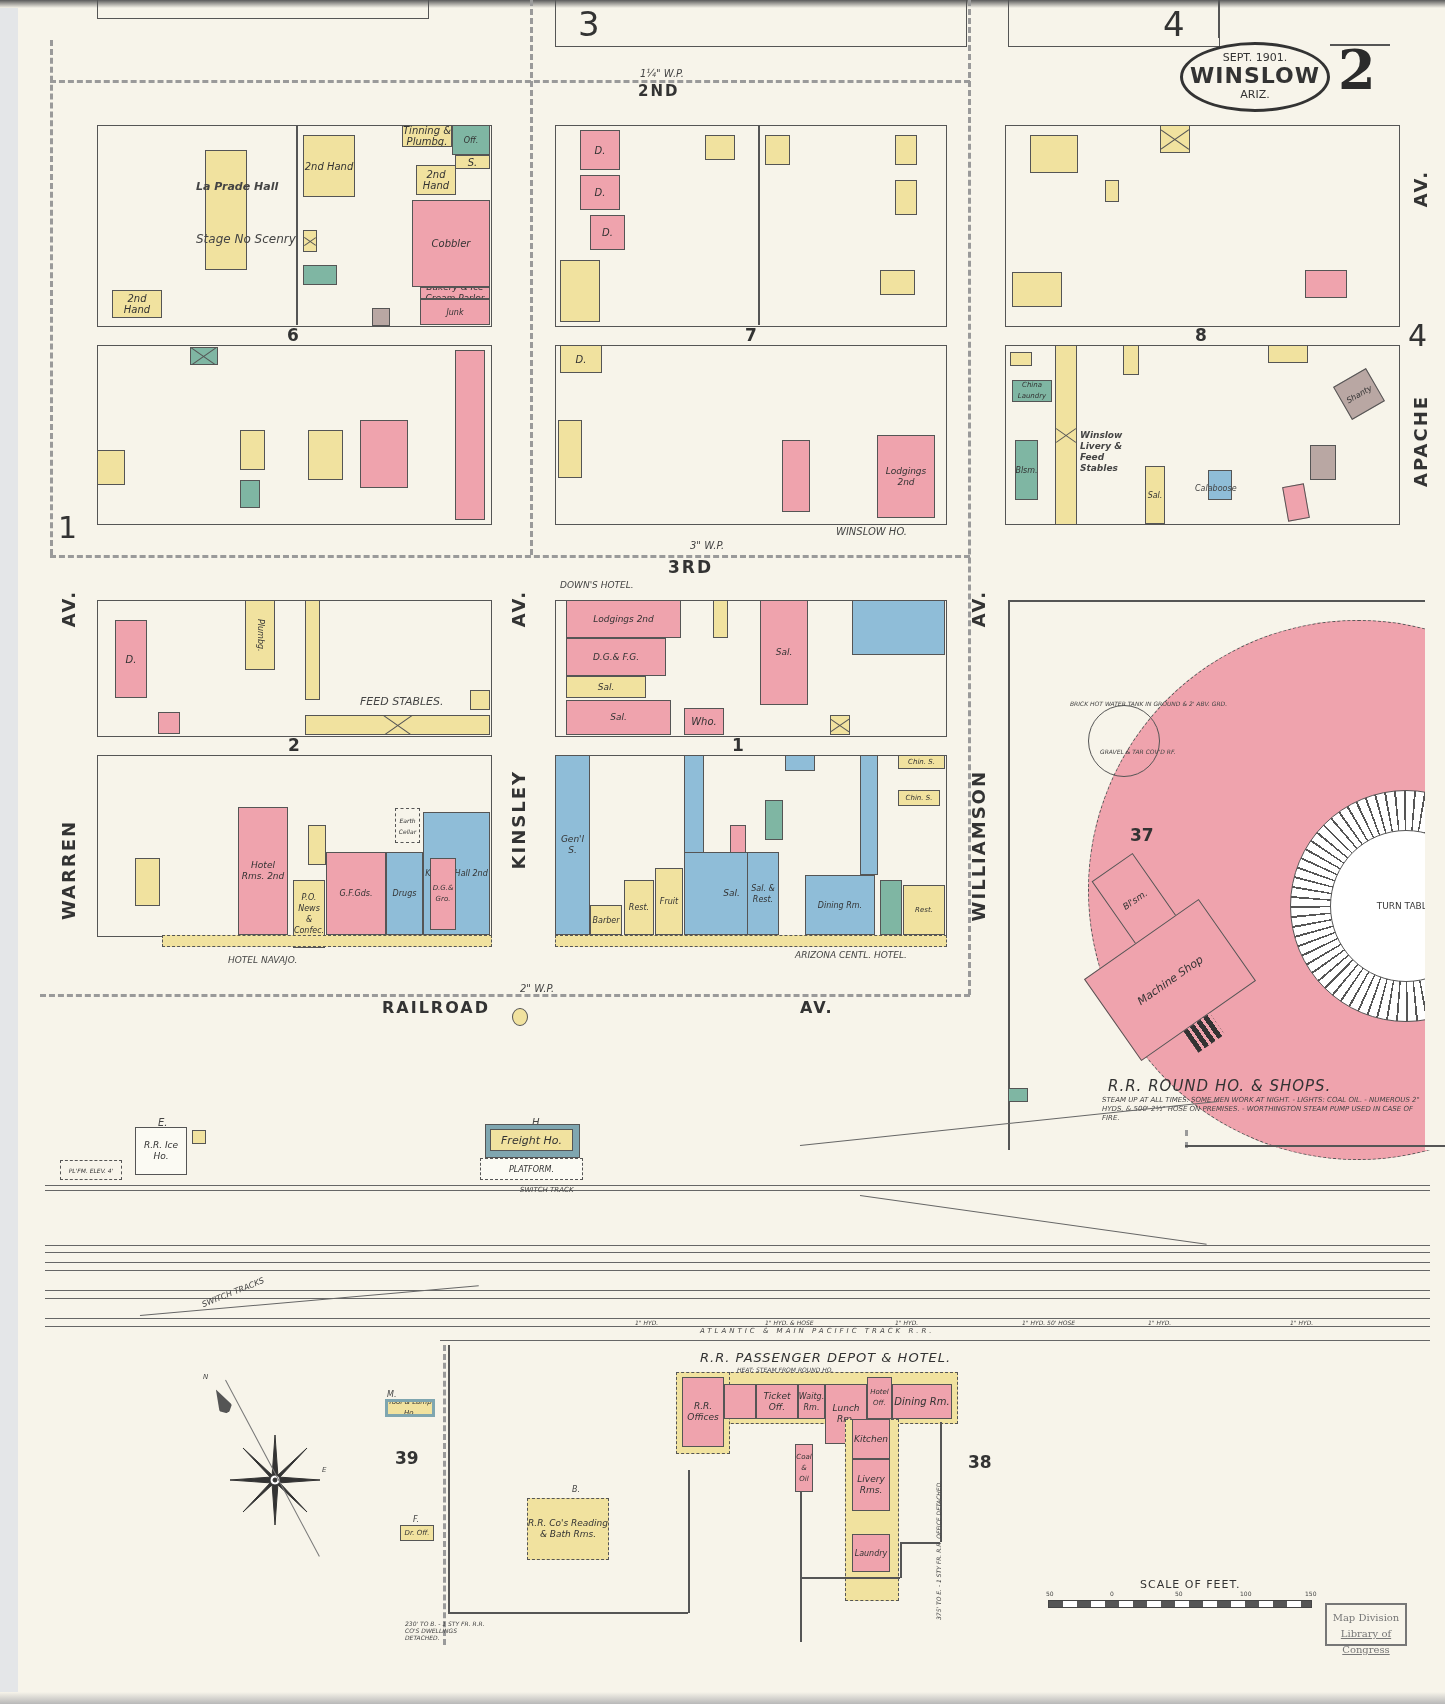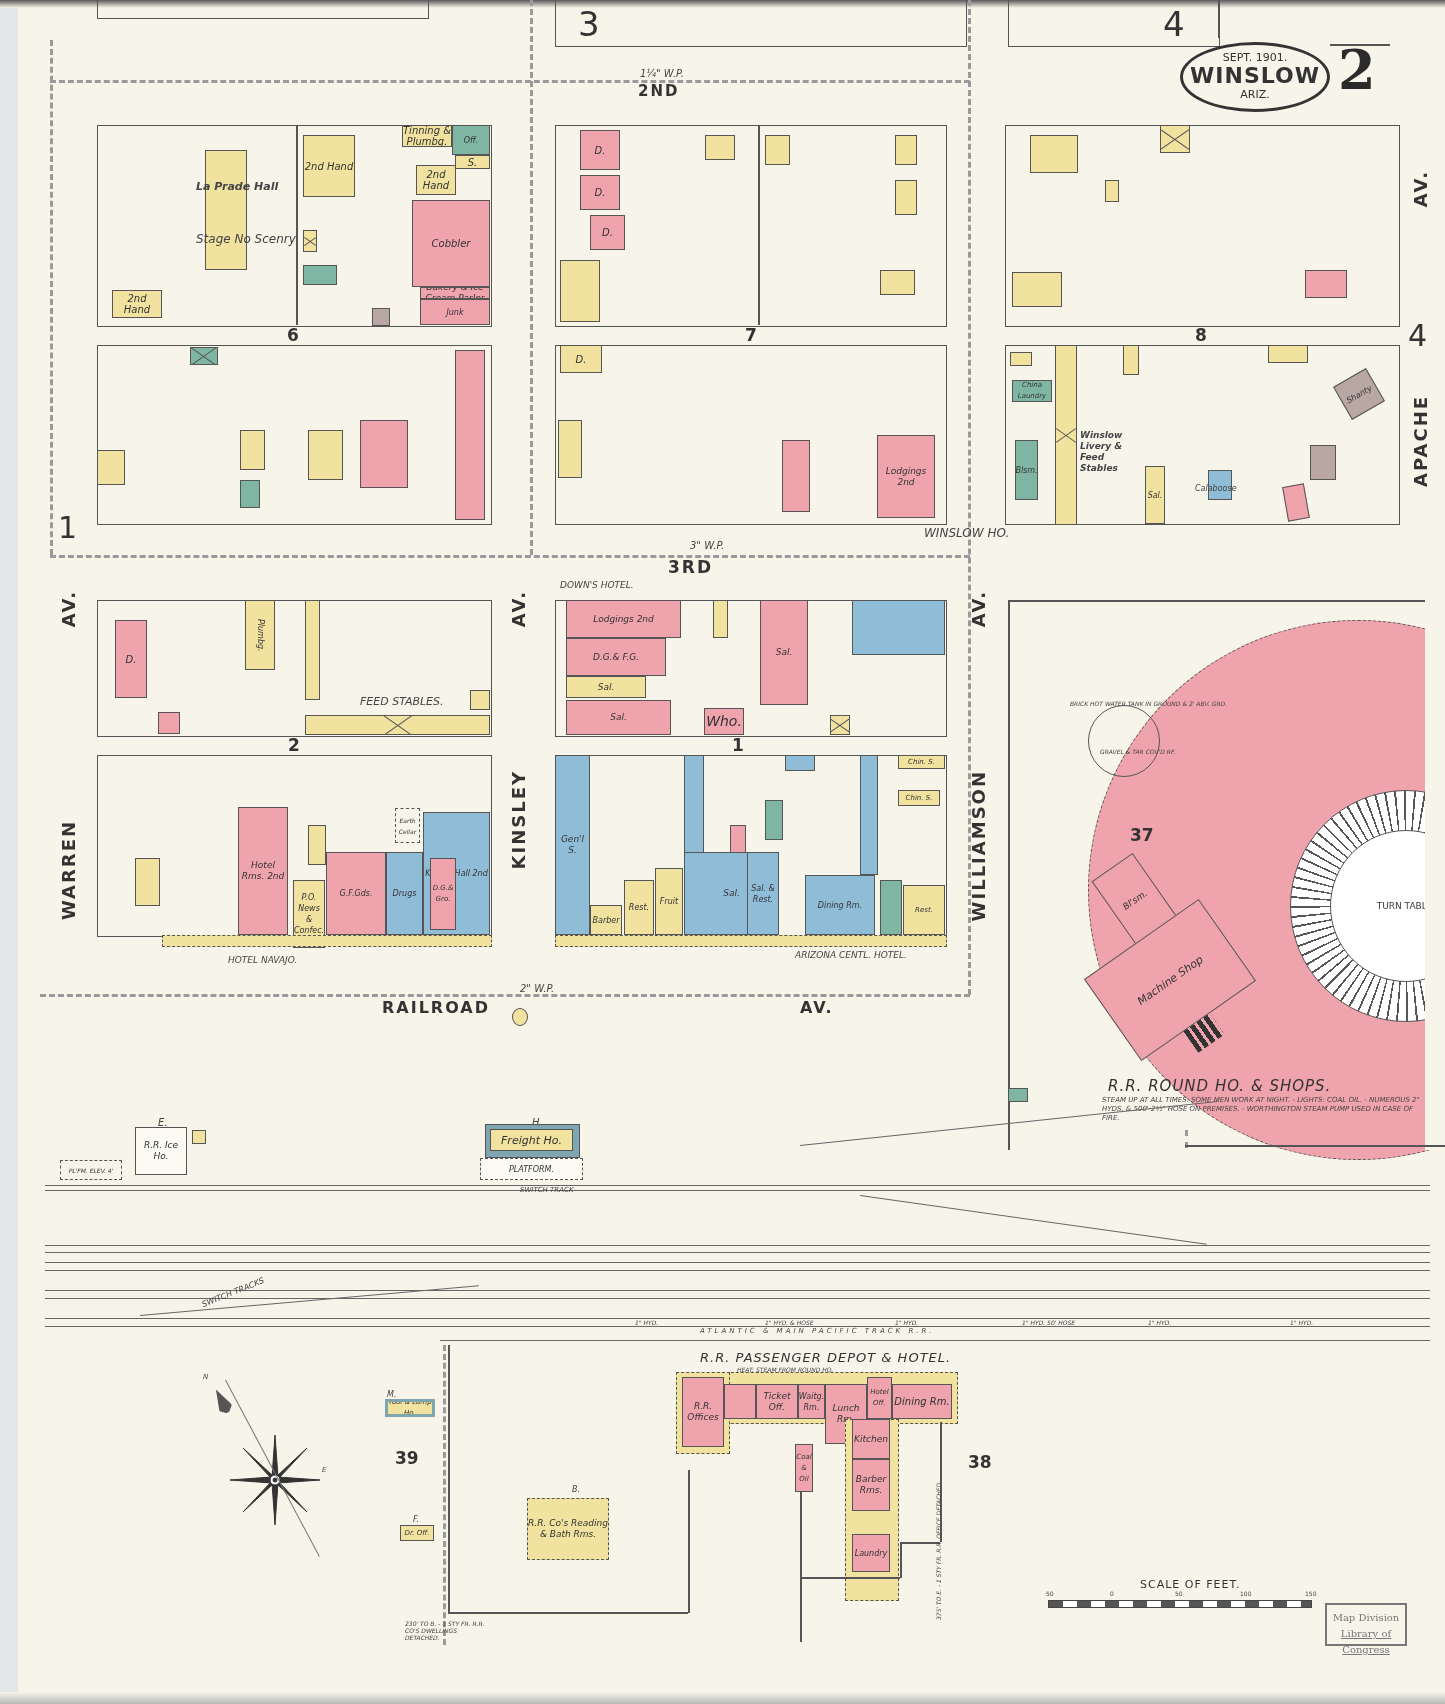--- a/index.html
+++ b/index.html
@@ -160,21 +160,21 @@
   <div class="bldg frame" style="left:895px;top:180px;width:22px;height:35px;"></div>
   <div class="bldg frame" style="left:880px;top:270px;width:35px;height:25px;"></div>
   <div class="bldg frame" style="left:560px;top:345px;width:42px;height:28px;">
       <span>D.</span>
     </div>
   <div class="bldg frame" style="left:558px;top:420px;width:24px;height:58px;"></div>
   <div class="bldg brick" style="left:782px;top:440px;width:28px;height:72px;"></div>
   <div class="bldg brick" style="left:877px;top:435px;width:58px;height:83px;font-size:9px;">
       <span>Lodgings 2nd</span>
     </div>
-  <div class="lbl" style="left:924px;top:526px;font-size:12px;">WINSLOW HO.</div>
+  <div class="lbl" style="left:836px;top:526px;font-size:10px;">WINSLOW HO.</div>
 
   <div class="block" style="left:1005px;top:125px;width:393px;height:200px;"></div>
   <div class="block" style="left:1005px;top:345px;width:393px;height:178px;"></div>
   <div class="blocknum" style="left:1195px;top:325px;">8</div>
   <div class="bldg frame" style="left:1030px;top:135px;width:48px;height:38px;"></div>
   <div class="bldg xbox" style="left:1160px;top:125px;width:30px;height:28px;"></div>
   <div class="bldg frame" style="left:1105px;top:180px;width:14px;height:22px;"></div>
   <div class="bldg frame" style="left:1012px;top:272px;width:50px;height:35px;"></div>
   <div class="bldg brick" style="left:1305px;top:270px;width:42px;height:28px;"></div>
   <div class="bldg frame" style="left:1010px;top:352px;width:22px;height:14px;font-size:7px;"></div>
@@ -249,21 +249,21 @@
     </div>
   <div class="bldg brick" style="left:566px;top:638px;width:100px;height:38px;font-size:9px;">
       <span>D.G.&amp; F.G.</span>
     </div>
   <div class="bldg frame" style="left:566px;top:676px;width:80px;height:22px;font-size:9px;">
       <span>Sal.</span>
     </div>
   <div class="bldg brick" style="left:566px;top:700px;width:105px;height:35px;font-size:9px;">
       <span>Sal.</span>
     </div>
-  <div class="bldg brick" style="left:704px;top:708px;width:40px;height:27px;font-size:14px;">
+  <div class="bldg brick" style="left:684px;top:708px;width:40px;height:27px;font-size:10px;">
       <span>Who.</span>
     </div>
   <div class="bldg frame" style="left:713px;top:600px;width:15px;height:38px;"></div>
   <div class="bldg brick" style="left:760px;top:600px;width:48px;height:105px;font-size:9px;">
       <span>Sal.</span>
     </div>
   <div class="bldg stone" style="left:852px;top:600px;width:93px;height:55px;"></div>
   <div class="bldg xbox" style="left:830px;top:715px;width:20px;height:20px;"></div>
 
   <div class="bldg stone" style="left:555px;top:755px;width:35px;height:180px;font-size:9px;">
@@ -415,21 +415,21 @@
       <span>Dining Rm.</span>
     </div>
   <div class="bldg brick" style="left:795px;top:1444px;width:18px;height:48px;font-size:7px;">
       <span>Coal &amp; Oil</span>
     </div>
   <div class="abs frame" style="left:845px;top:1419px;width:52px;height:180px;border:1px dashed #555;"></div>
   <div class="bldg brick" style="left:852px;top:1419px;width:38px;height:40px;font-size:9px;">
       <span>Kitchen</span>
     </div>
   <div class="bldg brick" style="left:852px;top:1459px;width:38px;height:52px;font-size:9px;">
-      <span>Barber Rms.</span>
+      <span>Livery Rms.</span>
     </div>
   <div class="bldg brick" style="left:852px;top:1534px;width:38px;height:38px;font-size:8px;">
       <span>Laundry</span>
     </div>
   <div class="line" style="left:800px;top:1492px;width:1.5px;height:150px;"></div>
   <div class="line" style="left:800px;top:1577px;width:100px;height:1.5px;"></div>
   <div class="line" style="left:900px;top:1542px;width:1.5px;height:36px;"></div>
   <div class="line" style="left:900px;top:1542px;width:40px;height:1.5px;"></div>
   <div class="line" style="left:940px;top:1422px;width:1.5px;height:120px;"></div>
   <div class="blocknum" style="left:968px;top:1452px;font-size:17px;">38</div>

